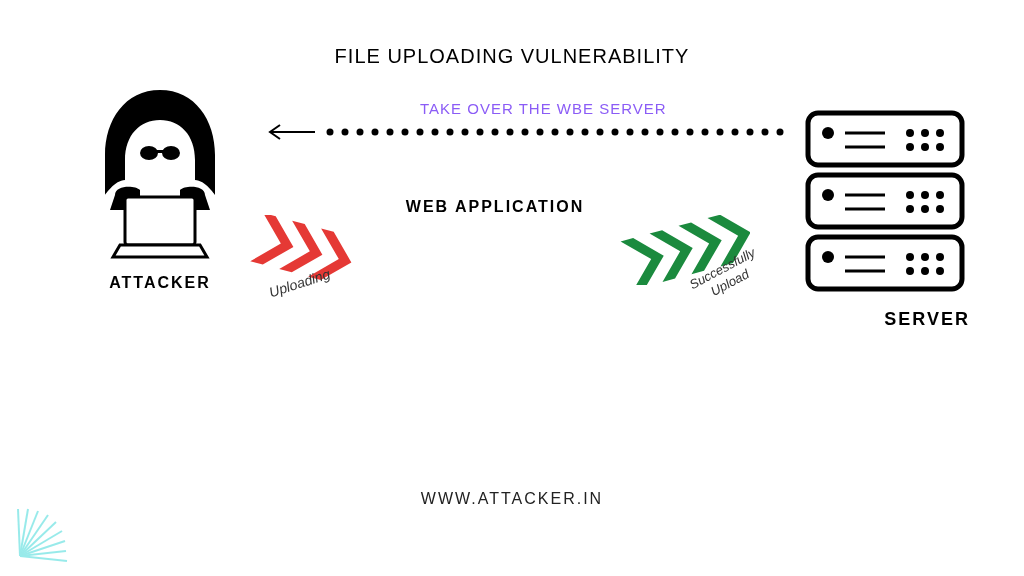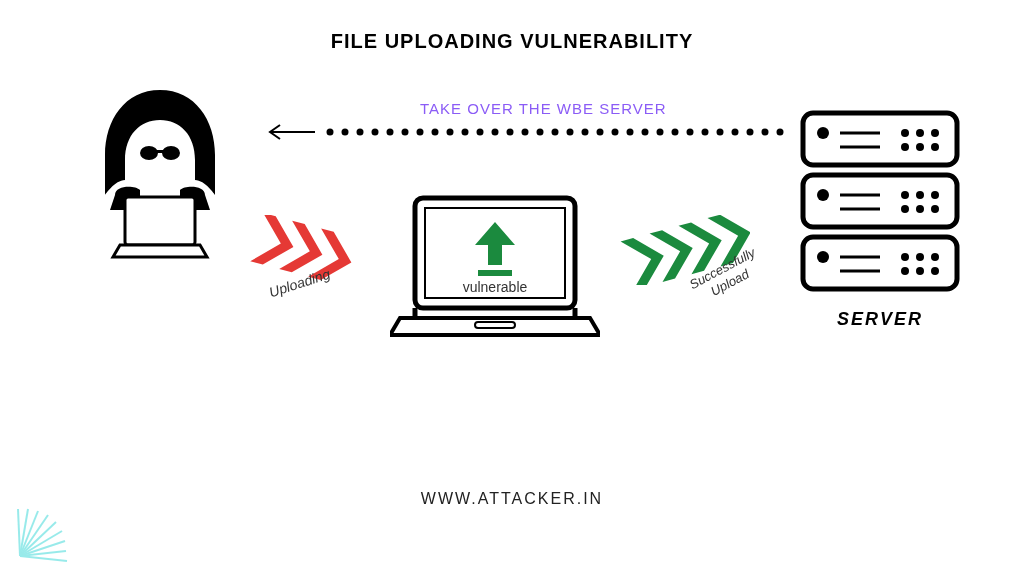--- a/index.html
+++ b/index.html
@@ -6,24 +6,24 @@
     body {
       width: 1024px;
       height: 576px;
       background: #ffffff;
       font-family: Arial, Helvetica, sans-serif;
       position: relative;
       overflow: hidden;
     }
     .title {
       position: absolute;
-      top: 30px;
+      top: 45px;
       left: 50%;
       transform: translateX(-50%);
-      font-weight: 700;
+      font-weight: 400;
       font-size: 20px;
       letter-spacing: 1px;
       color: #000;
     }
     .takeover-label {
       position: absolute;
       top: 100px;
       left: 420px;
       font-size: 15px;
       letter-spacing: 1px;
@@ -57,22 +57,21 @@
       font-size: 16px;
       letter-spacing: 2px;
       margin-top: 8px;
       color: #000;
     }
     .server {
       position: absolute;
       top: 105px;
       left: 790px;
       width: 180px;
-      text-align: center;
-      font-style: italic;
+      text-align: right;
     }
     .server svg { width: 170px; height: 195px; }
     .server-label {
       font-weight: 900;
       font-size: 18px;
       letter-spacing: 2px;
       margin-top: 5px;
       color: #000;
     }
     .chevrons-red {
@@ -190,51 +189,36 @@
       <ellipse cx="86" cy="68" rx="9" ry="7" fill="#000"></ellipse>
       <rect x="71" y="65" width="8" height="3" fill="#000"></rect>
 
       <path d="M30 110 C30 100 50 100 55 105 L55 125 L25 125 Z" fill="#000"></path>
       <path d="M120 110 C120 100 100 100 95 105 L95 125 L125 125 Z" fill="#000"></path>
 
       <rect x="40" y="112" width="70" height="48" rx="3" fill="#fff" stroke="#000" stroke-width="3"></rect>
       <path d="M35 160 L115 160 L122 172 L28 172 Z" fill="#fff" stroke="#000" stroke-width="3"></path>
     </svg>
   </span>
+  <div class="attacker-label">ATTACKER</div>
 </div>
 
 <div class="chevrons-red">
   <svg viewBox="0 0 110 70">
     <g transform="rotate(15 55 35)">
     <path d="M5 10 L30 35 L5 60 L18 60 L43 35 L18 10 Z" fill="#e53935"></path>
     <path d="M35 10 L60 35 L35 60 L48 60 L73 35 L48 10 Z" fill="#e53935"></path>
     <path d="M65 10 L90 35 L65 60 L78 60 L103 35 L78 10 Z" fill="#e53935"></path>
     </g>
   </svg>
 </div>
 <div class="uploading-label">Uploading</div>
 
 <div class="webapp">
-  <span>
-    <svg viewBox="0 0 210 160">
-
-      <rect x="25" y="8" width="160" height="110" rx="8" fill="none" stroke="#000" stroke-width="5"></rect>
-      <rect x="35" y="18" width="140" height="90" fill="none" stroke="#000" stroke-width="2"></rect>
-
-      <path d="M105 32 L125 55 L112 55 L112 75 L98 75 L98 55 L85 55 Z" fill="#1b8a3e"></path>
-      <rect x="88" y="80" width="34" height="6" fill="#1b8a3e"></rect>
-
-      <text x="105" y="102" text-anchor="middle" font-size="14" fill="#333">vulnerable</text>
-
-      <path d="M10 128 L200 128 L210 145 L0 145 Z" fill="none" stroke="#000" stroke-width="4"></path>
-      <line x1="25" y1="118" x2="25" y2="128" stroke="#000" stroke-width="5"></line>
-      <line x1="185" y1="118" x2="185" y2="128" stroke="#000" stroke-width="5"></line>
-      <rect x="85" y="132" width="40" height="6" rx="3" fill="none" stroke="#000" stroke-width="2"></rect>
-    </svg>
-  </span>
+  <div class="webapp-label">WEB APPLICATION</div>
 </div>
 
 <div class="chevrons-green">
   <svg viewBox="0 0 130 70">
     <g transform="rotate(-15 65 35)">
     <path d="M5 10 L30 35 L5 60 L18 60 L43 35 L18 10 Z" fill="#1b8a3e"></path>
     <path d="M35 10 L60 35 L35 60 L48 60 L73 35 L48 10 Z" fill="#1b8a3e"></path>
     <path d="M65 10 L90 35 L65 60 L78 60 L103 35 L78 10 Z" fill="#1b8a3e"></path>
     <path d="M95 10 L120 35 L95 60 L108 60 L133 35 L108 10 Z" fill="#1b8a3e"></path>
     </g>

